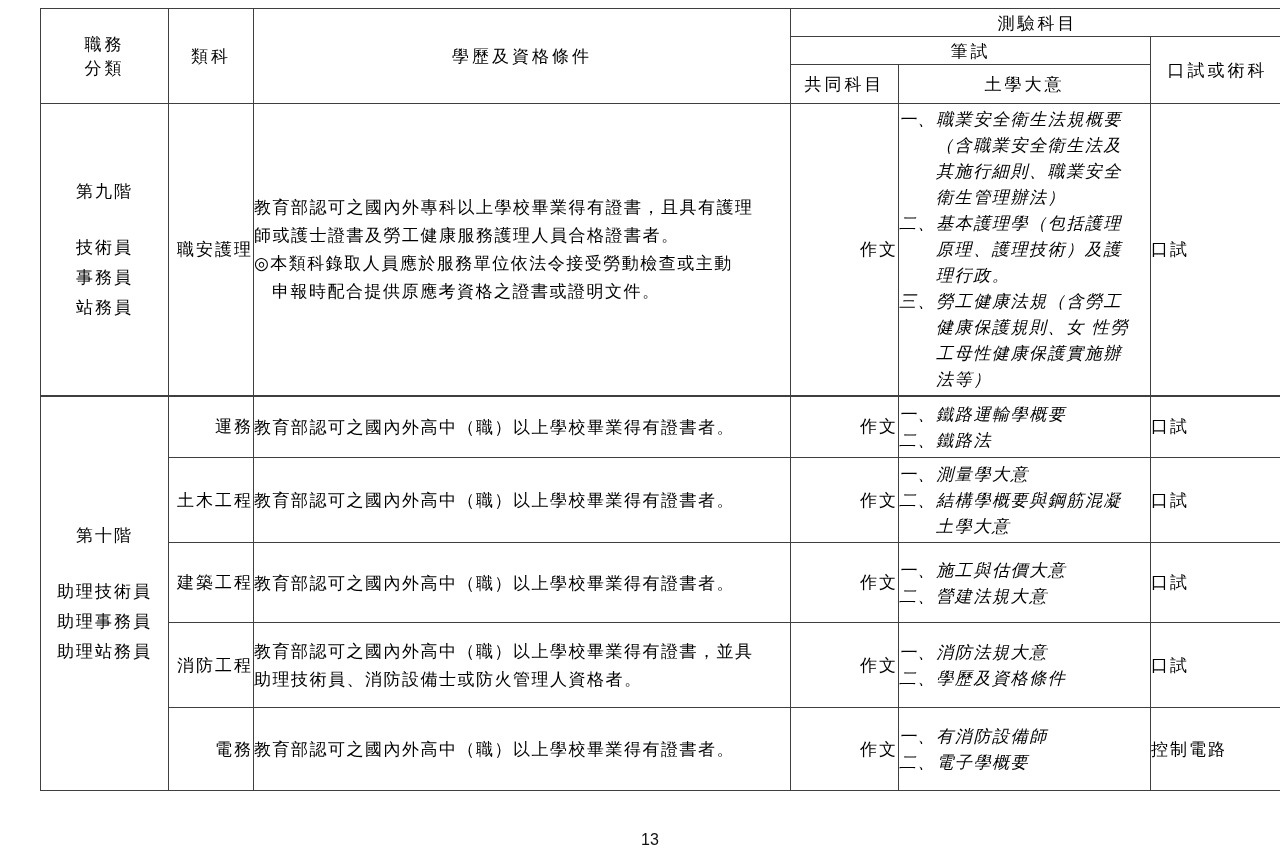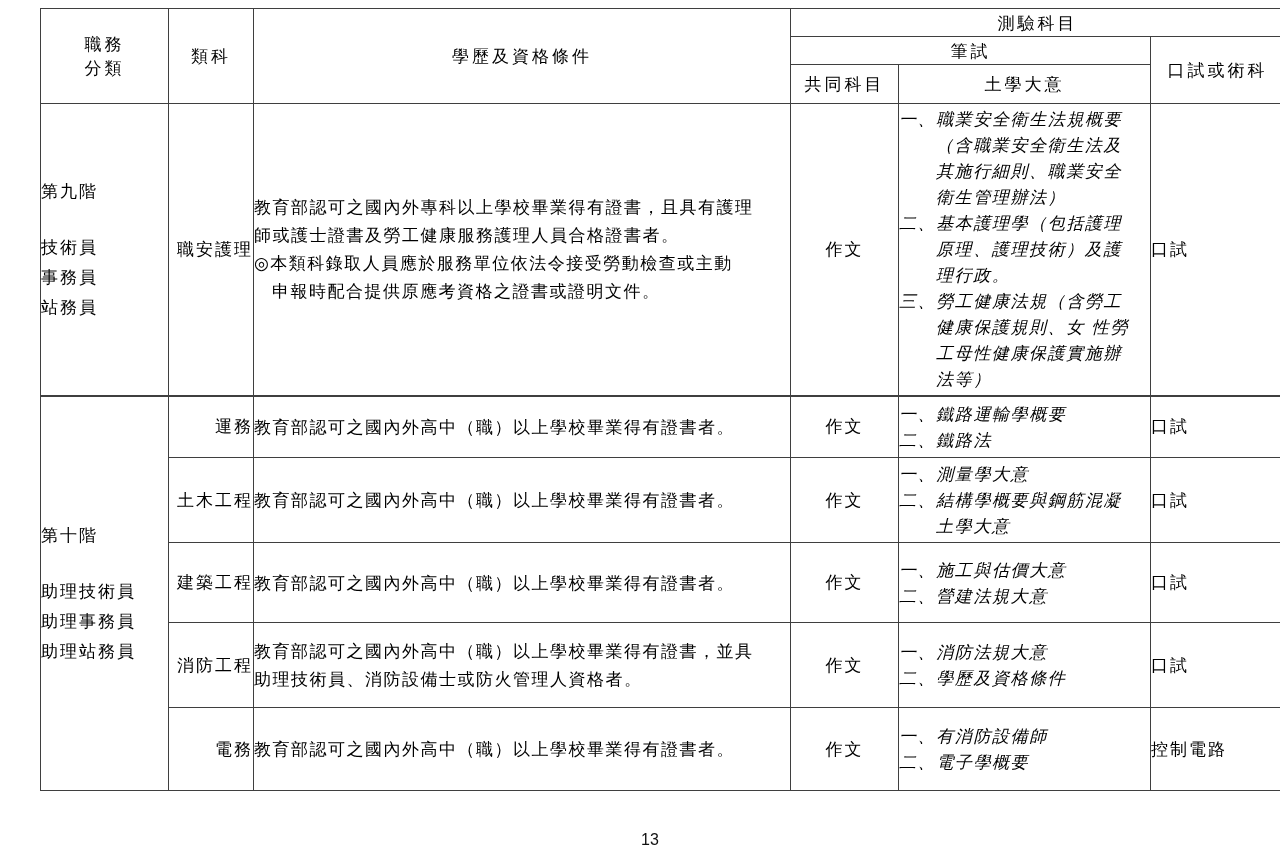--- a/index.html
+++ b/index.html
@@ -29,30 +29,30 @@
   tr.r1  { height:292px; }
   tr.r2  { height:62px; }
   tr.r3  { height:85px; }
   tr.r4  { height:80px; }
   tr.r5  { height:85px; }
   tr.r6  { height:83px; }
   tr.group-start td { border-top:2px solid #3f3f3f; }
 
   th { text-align:center; letter-spacing:3px; line-height:24px; }
 
-  td.cls { letter-spacing:2px; line-height:30px; }
+  td.cls { text-align:center; letter-spacing:2px; line-height:30px; }
   td.cls .stage { margin-bottom:26px; }
 
   td.cat { text-align:right; letter-spacing:2px; }
 
   td.qual { text-align:left; padding-left:4px; padding-right:2px; line-height:28px; letter-spacing:1.5px; }
   td.qual div { white-space:nowrap; }
   td.qual .ind1 { padding-left:18px; }
 
-  td.common { text-align:center; padding-left:8px; letter-spacing:2px; }
+  td.common { text-align:right; padding-left:8px; letter-spacing:2px; }
 
   td.subjects { text-align:left; padding-left:5px; padding-right:2px; line-height:26px; letter-spacing:1.6px; }
   td.subjects div { white-space:nowrap;font-style:italic; }
   td.subjects .cont { padding-left:37px; }
 
   td.oral { text-align:left; padding-left:8px; letter-spacing:2px; }
 
   .pagenum {
     position:absolute; left:0; top:831px; width:1300px;
     text-align:center;

